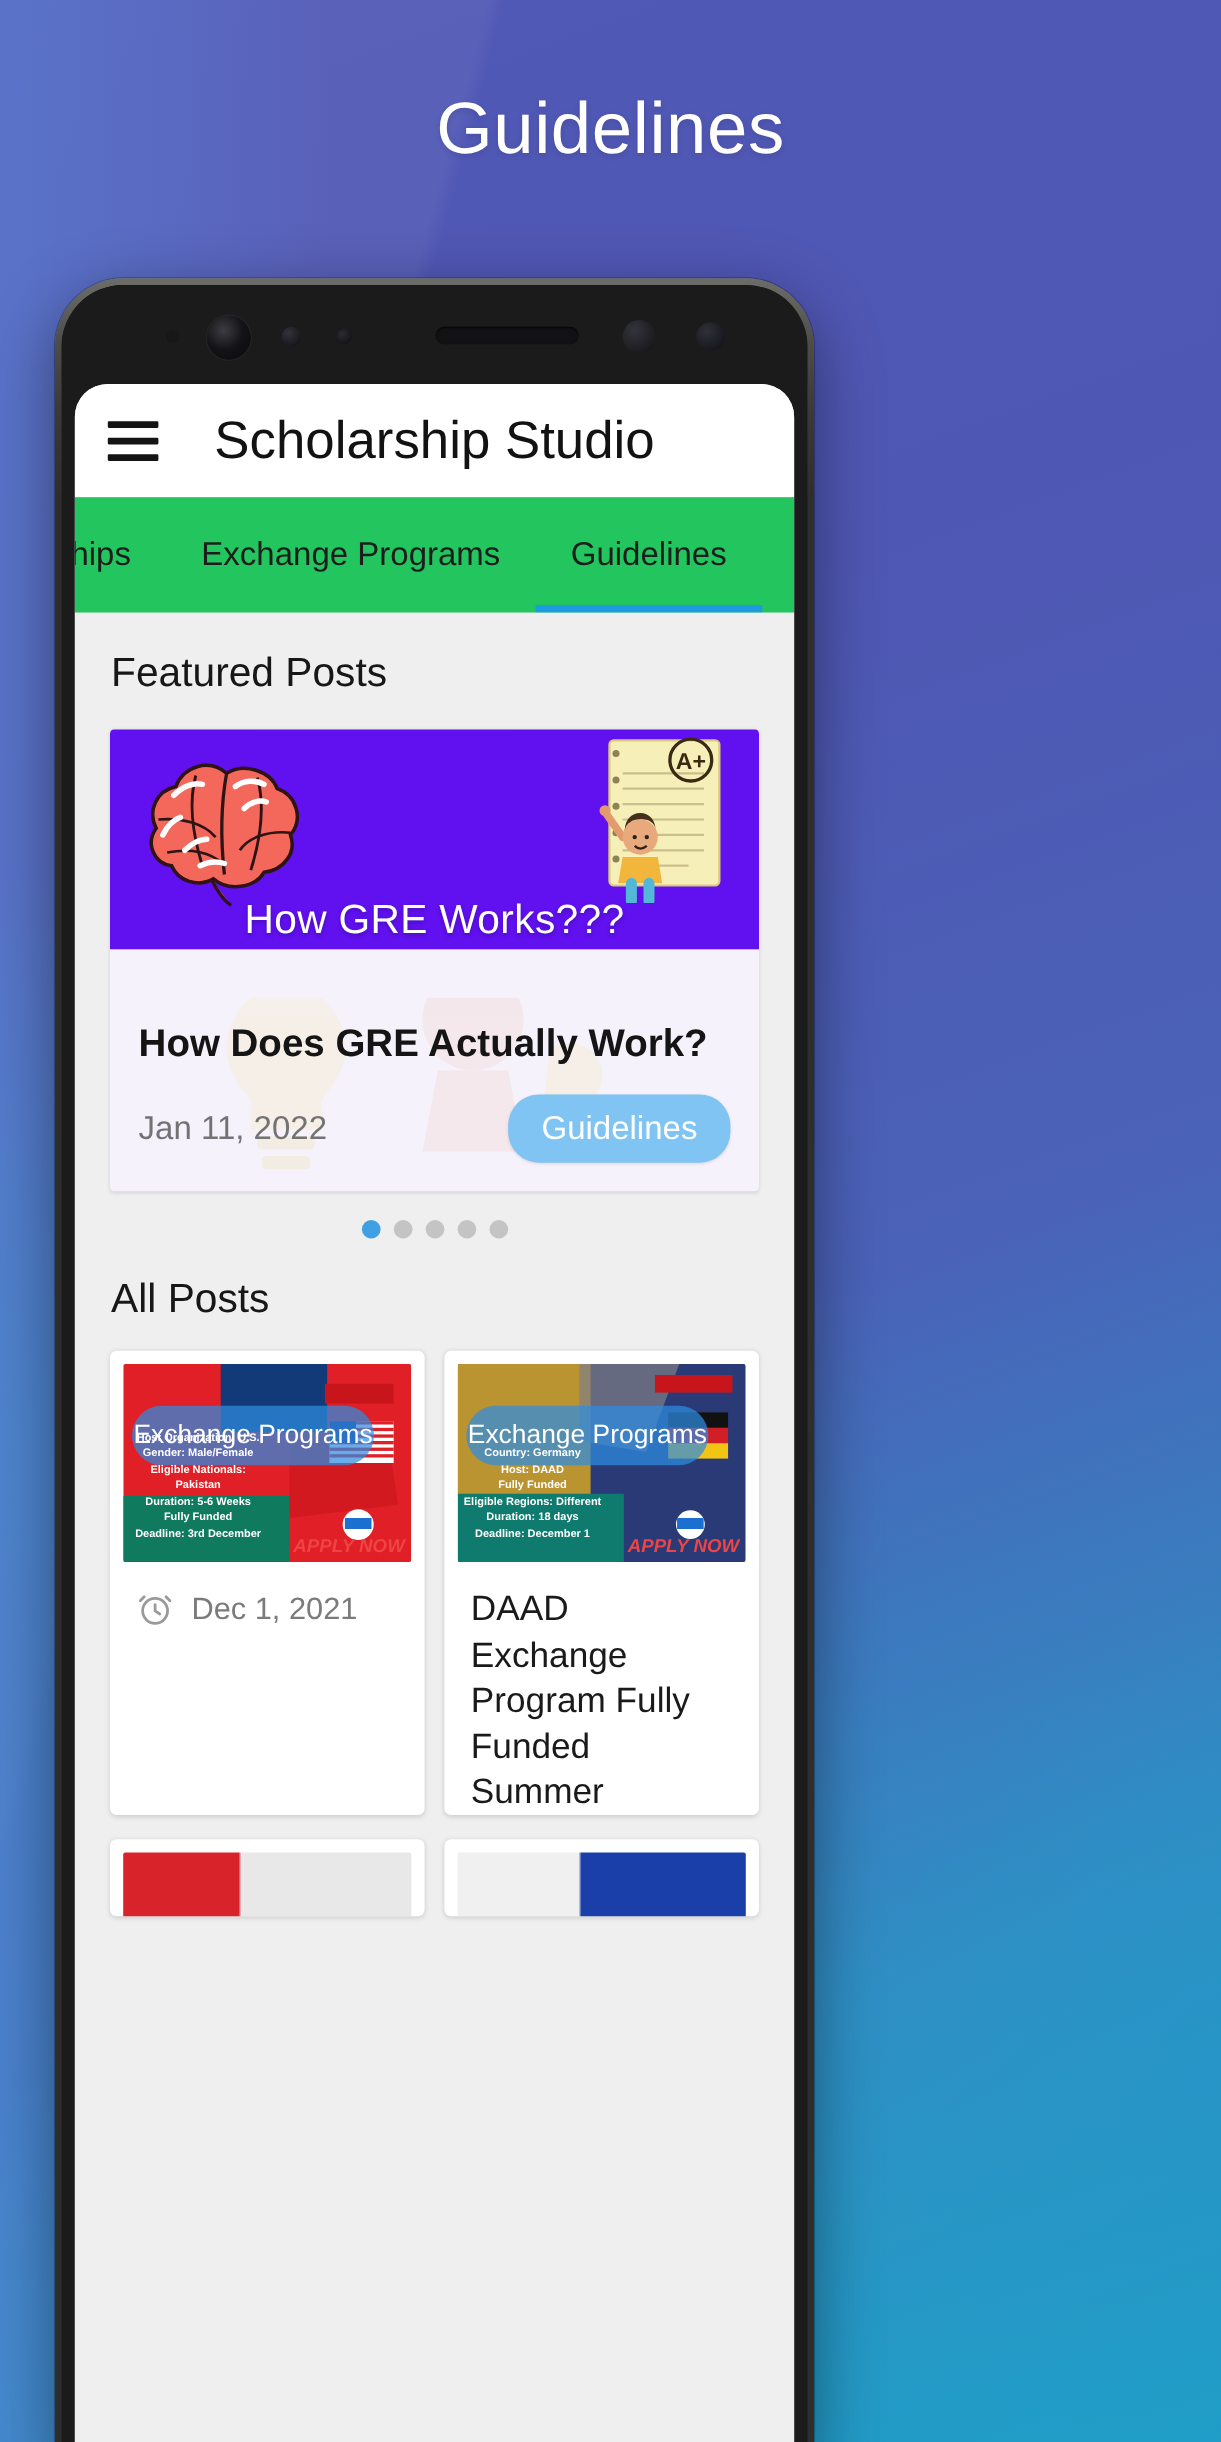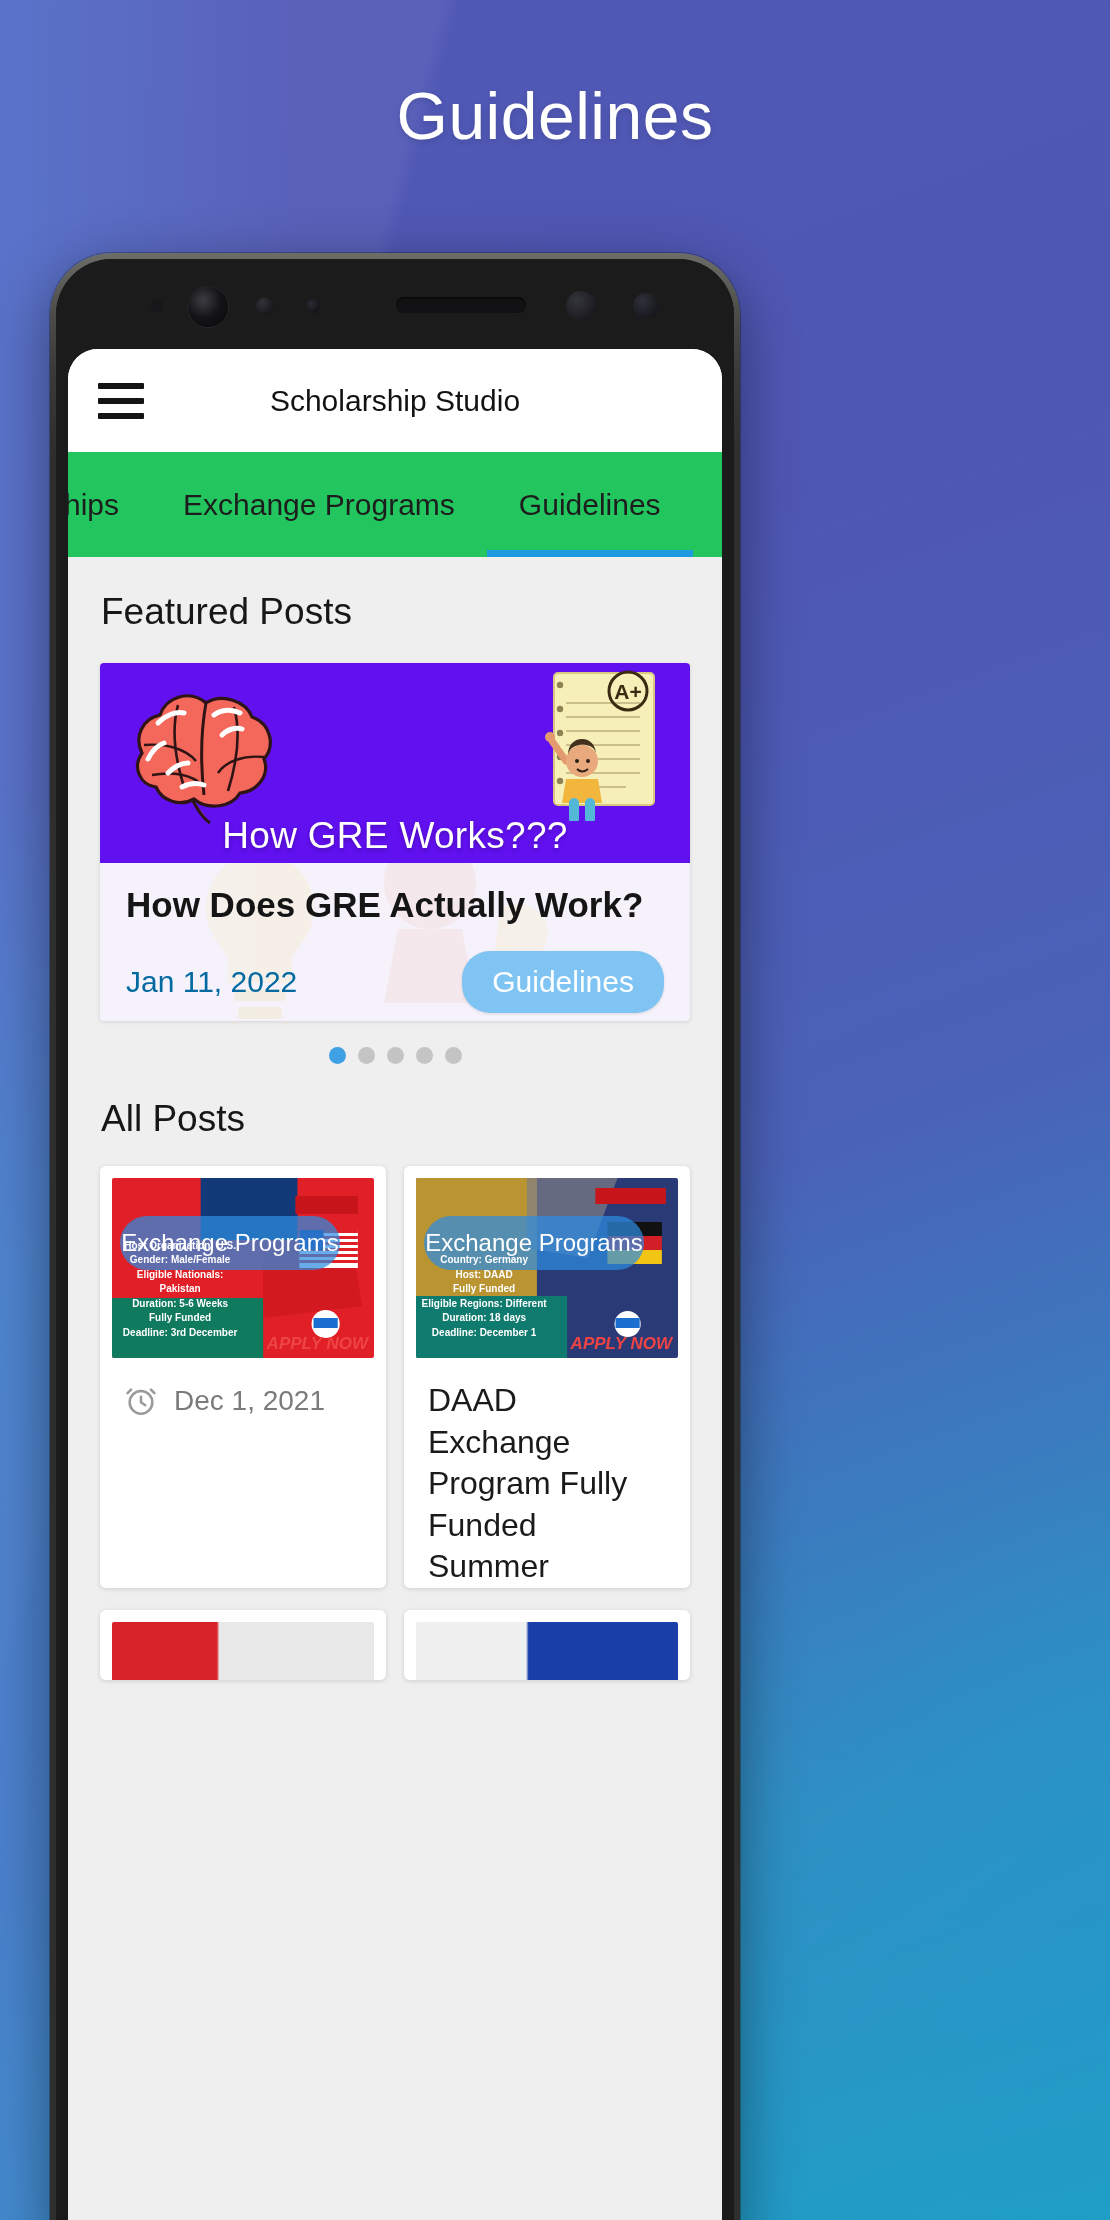--- a/index.html
+++ b/index.html
@@ -86,21 +86,21 @@
   
   #appbar {
     height:103px; background:#ffffff;
     display:flex; align-items:center;
     position:relative;
   }
   #menu-btn { width:46px; margin-left:30px; display:flex; flex-direction:column; gap:9px; cursor:pointer; }
   #menu-btn i { display:block; height:6px; background:#141414; border-radius:1px; }
   #appbar-title {
     position:absolute; left:0; right:0; text-align:center;
-    font-size:30px; color:#121212; font-weight:400; pointer-events:none;
+    font-size:48px; color:#121212; font-weight:400; pointer-events:none;
   }
 
   
   #tabbar {
     height:105px; background:#22c55e;
     display:flex; align-items:stretch;
     position:relative;
     box-shadow:0 2px 3px rgba(0,0,0,.08);
     overflow:hidden;
   }
@@ -131,25 +131,25 @@
   #featured-banner {
     height:200px; background:#6110f0; position:relative; overflow:hidden;
   }
   #brain { position:absolute; left:22px; top:12px; width:180px; height:150px; }
   #paper { position:absolute; right:28px; top:6px; width:130px; height:152px; }
   #banner-caption {
     position:absolute; left:0; right:0; bottom:6px; text-align:center;
     color:#ffffff; font-size:37px; font-weight:normal; letter-spacing:.3px;
     text-shadow:0 2px 4px rgba(0,0,0,.25);
   }
-  #featured-meta { position:relative; padding:22px 26px 8px 26px; overflow:hidden; }
+  #featured-meta { position:relative; padding:22px 26px 26px 26px; overflow:hidden;margin-top:44px; }
   #featured-watermark { position:absolute; left:100px; top:-50px; opacity:.22; pointer-events:none; }
   #featured-title { font-size:35px; color:#151515; font-weight:bold; position:relative; }
   #featured-row { display:flex; align-items:center; justify-content:space-between; margin-top:26px; position:relative; }
-  #featured-date { font-size:30px; color:#0369a1; }
+  #featured-date { font-size:30px; color:#737373; }
   #featured-badge {
     background:#7fc4f3; color:#ffffff; font-size:30px;
     padding:14px 30px; border-radius:28px; cursor:pointer;
     box-shadow:0 1px 3px rgba(0,0,0,.12);
   }
 
   
   #dots { display:flex; gap:12px; justify-content:center; margin-top:26px; }
   .dot { width:17px; height:17px; border-radius:50%; background:#c4c4c4; cursor:pointer; }
   .dot.active { background:#3fa0e3; }

